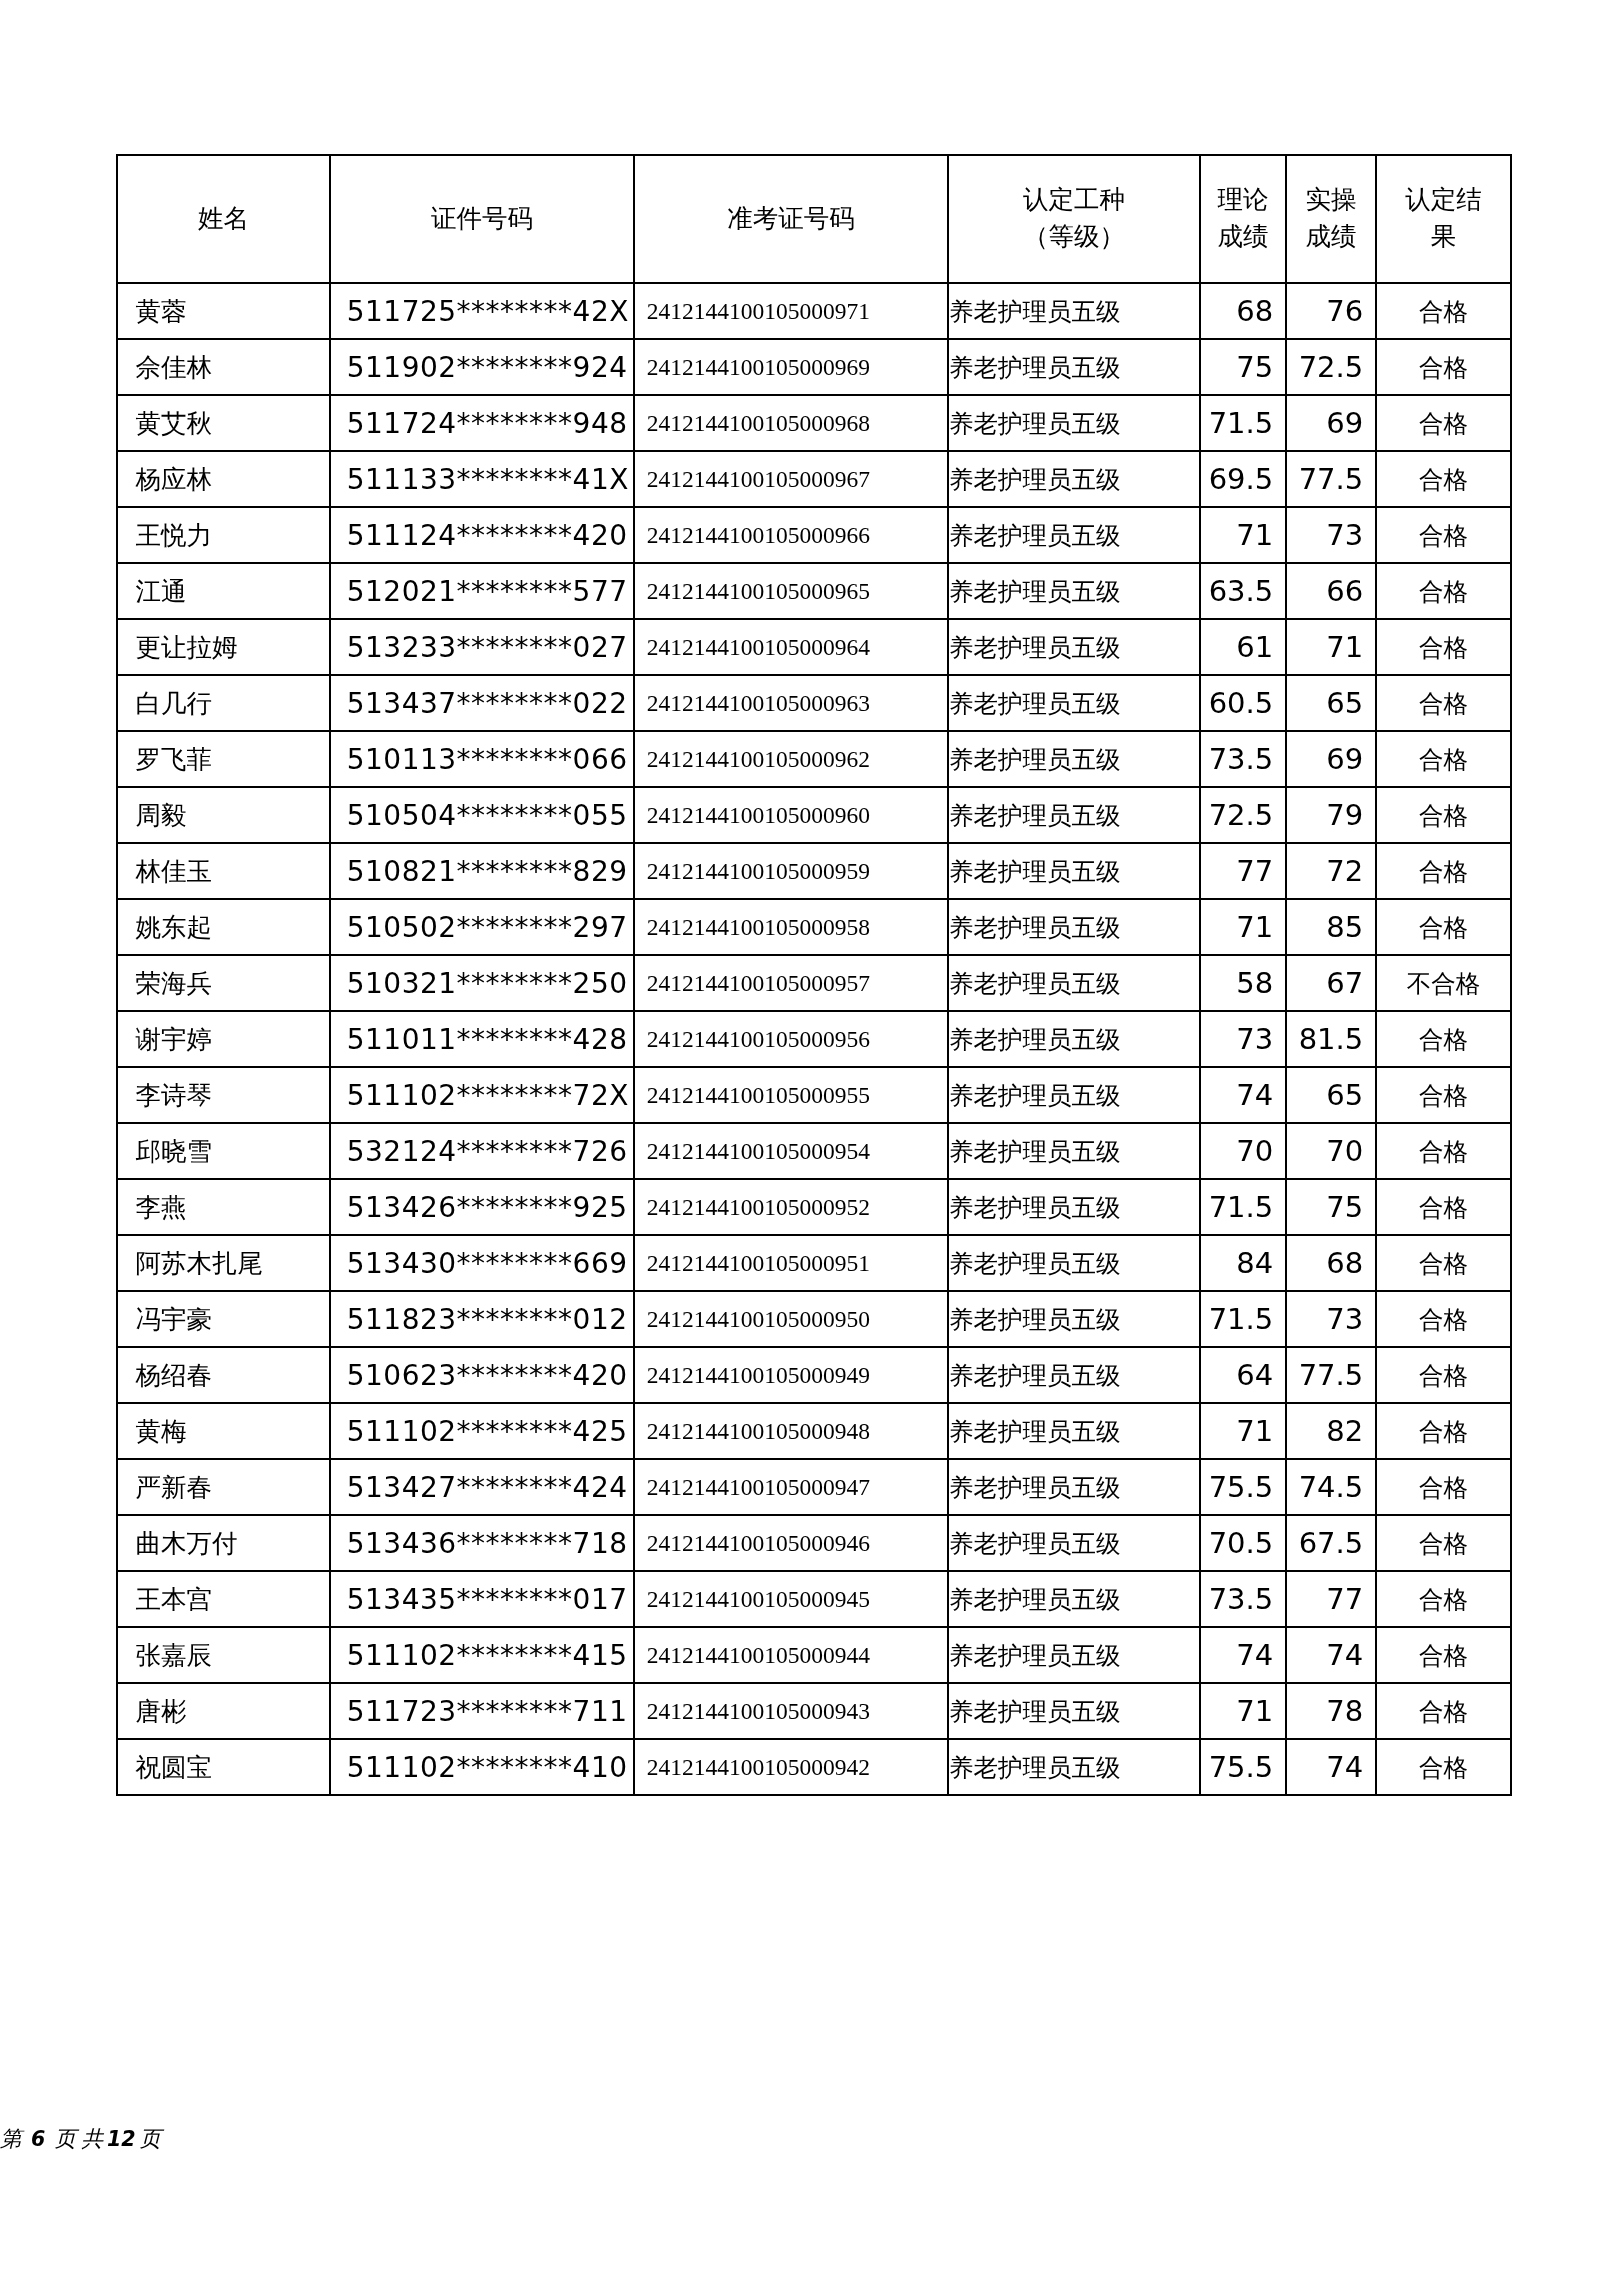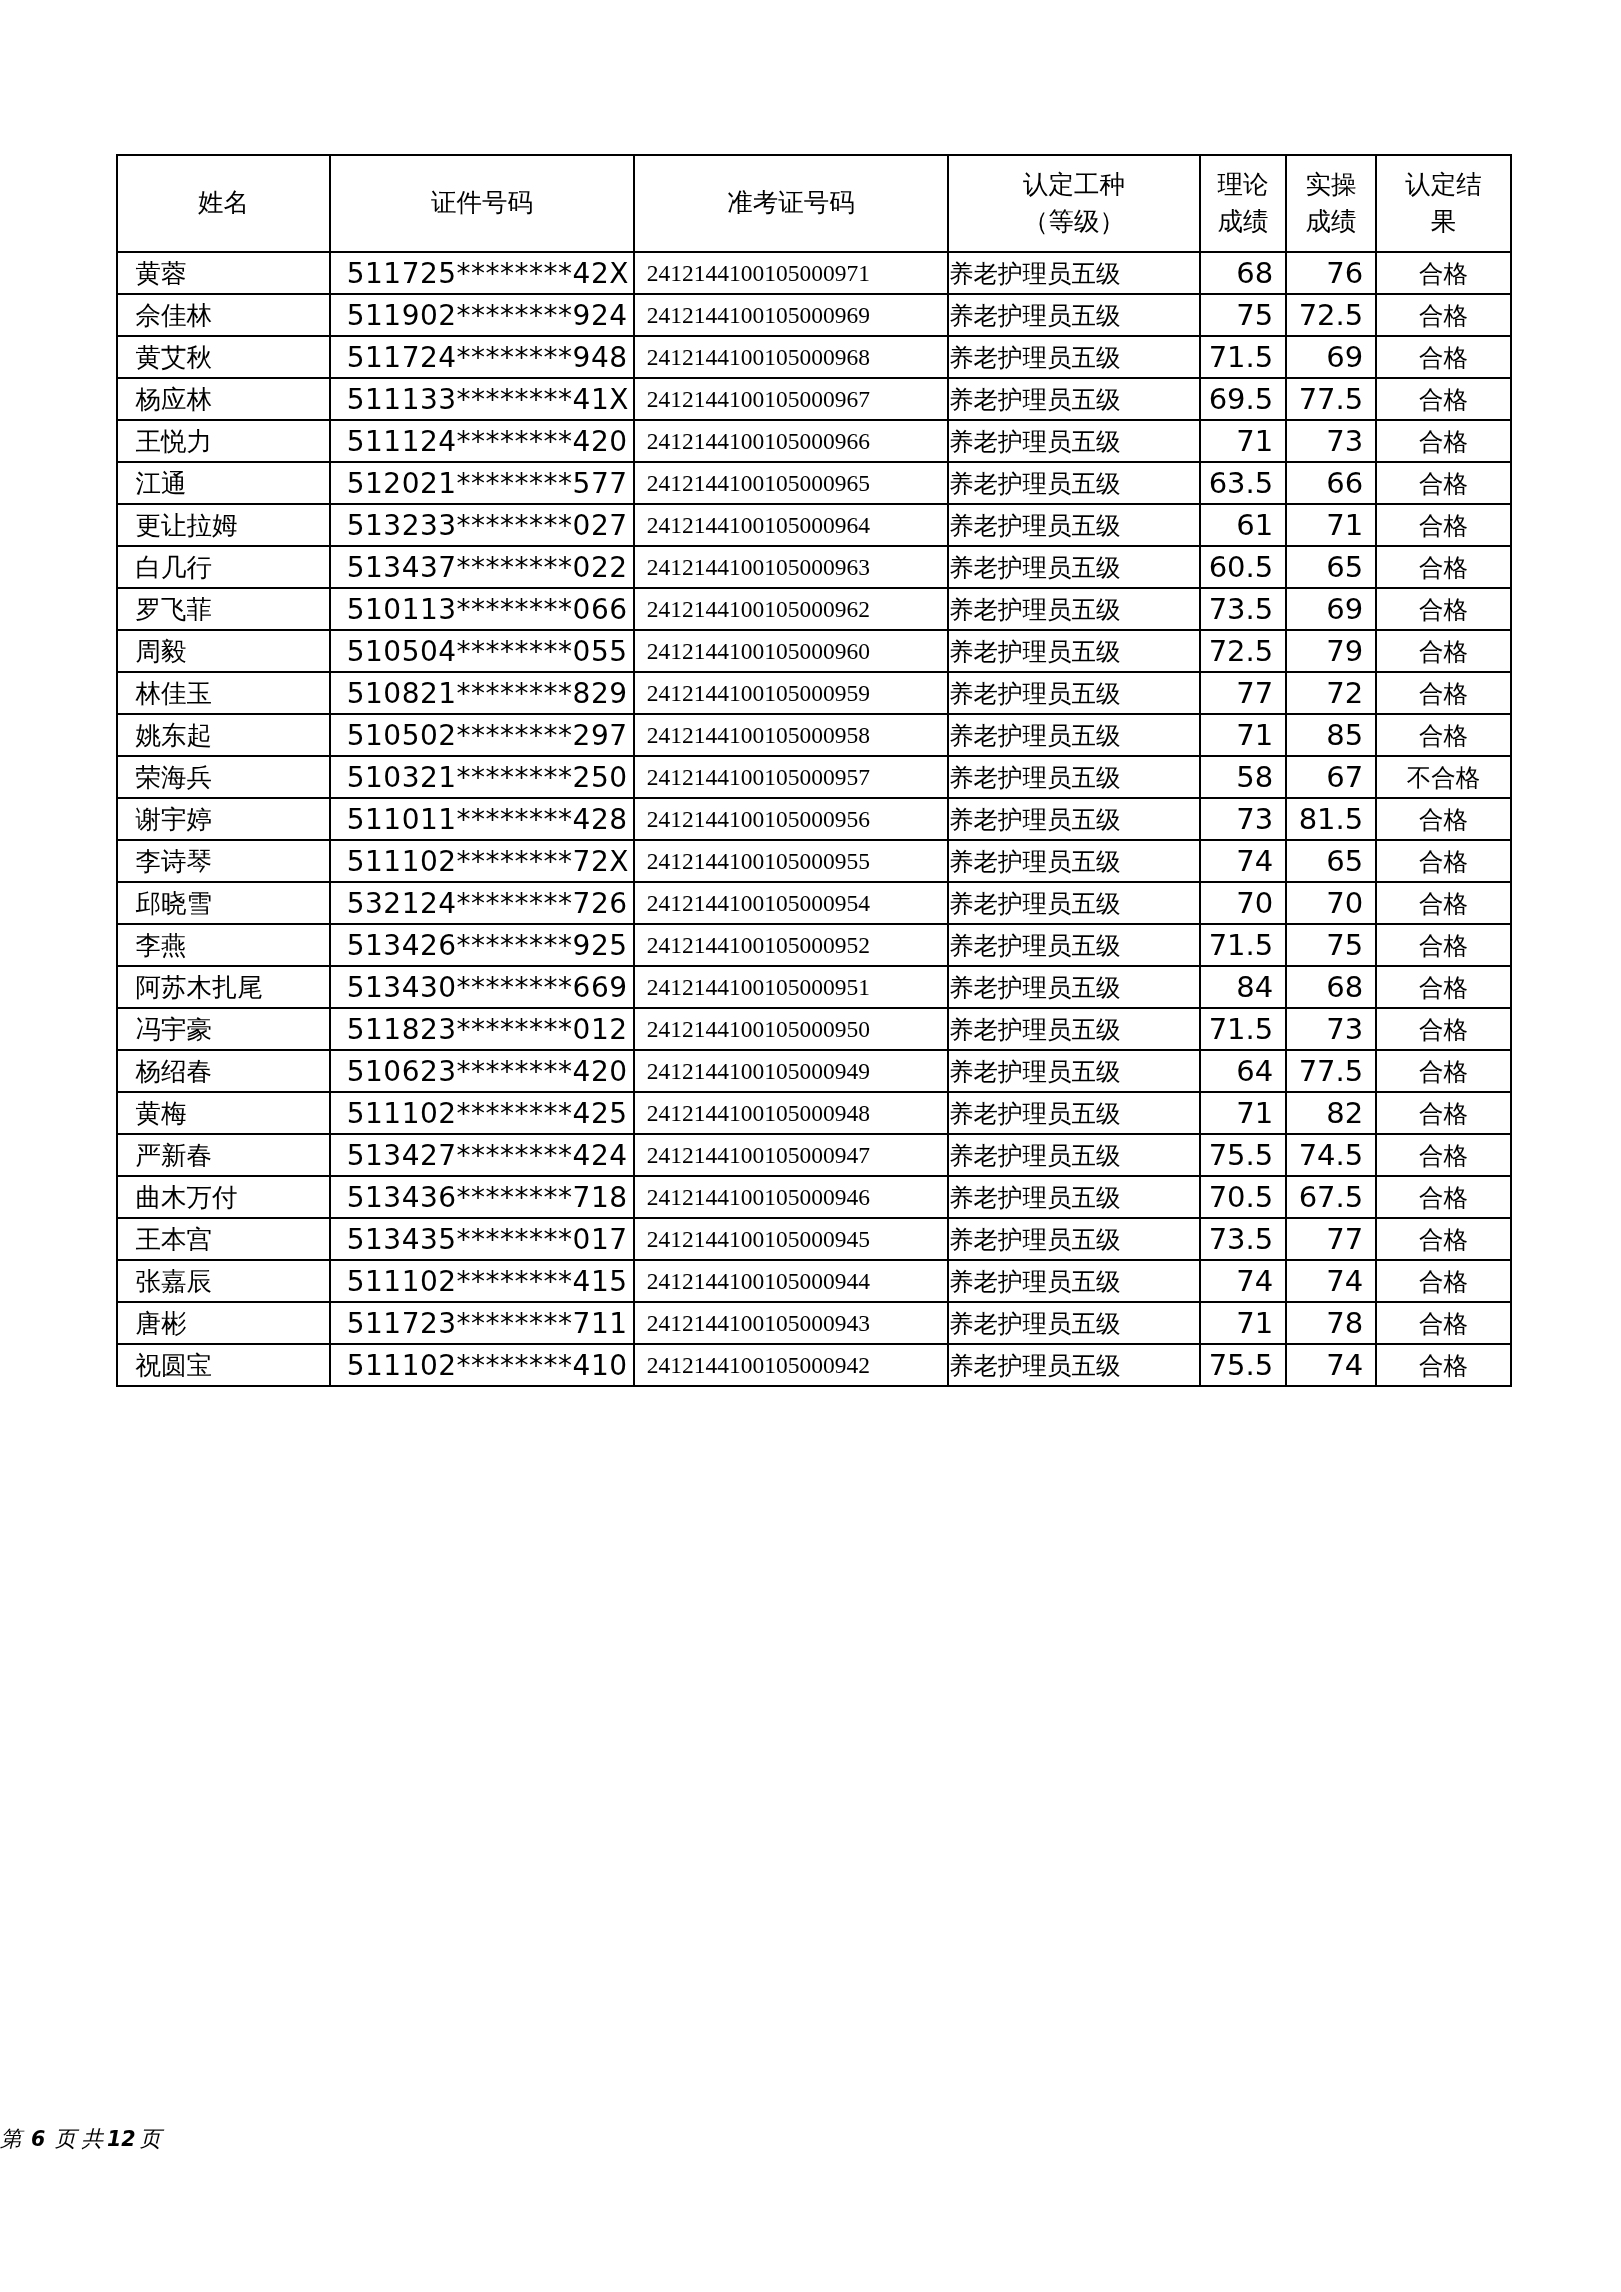--- a/index.html
+++ b/index.html
@@ -21,22 +21,22 @@
     border-collapse: collapse;
     table-layout: fixed;
     border: 2.9px solid #000;
   }
   .doc-table th, .doc-table td {
     border: 2px solid #000;
     vertical-align: middle;
     overflow: hidden;
     padding: 0;
   }
-  .doc-table thead tr { height: 97px; }
-  .doc-table tbody tr { height: 42px; margin-left: 16px; }
+  .doc-table thead tr { height: 128px; }
+  .doc-table tbody tr { height: 56px; margin-left: 16px; }
   .doc-table th {
     font-weight: normal;
     font-size: 25.5px;
     text-align: center;
     white-space: pre-line;
     line-height: 1.45;
   }
   td.c-name  { text-align: left; padding-left: 17.6px; font-size: 25.5px; }
   td.c-id    { text-align: left; padding-left: 15.7px; font-size: 28px;
                font-family: "DejaVu Sans", "Liberation Sans", sans-serif; letter-spacing: 0.5px; }

